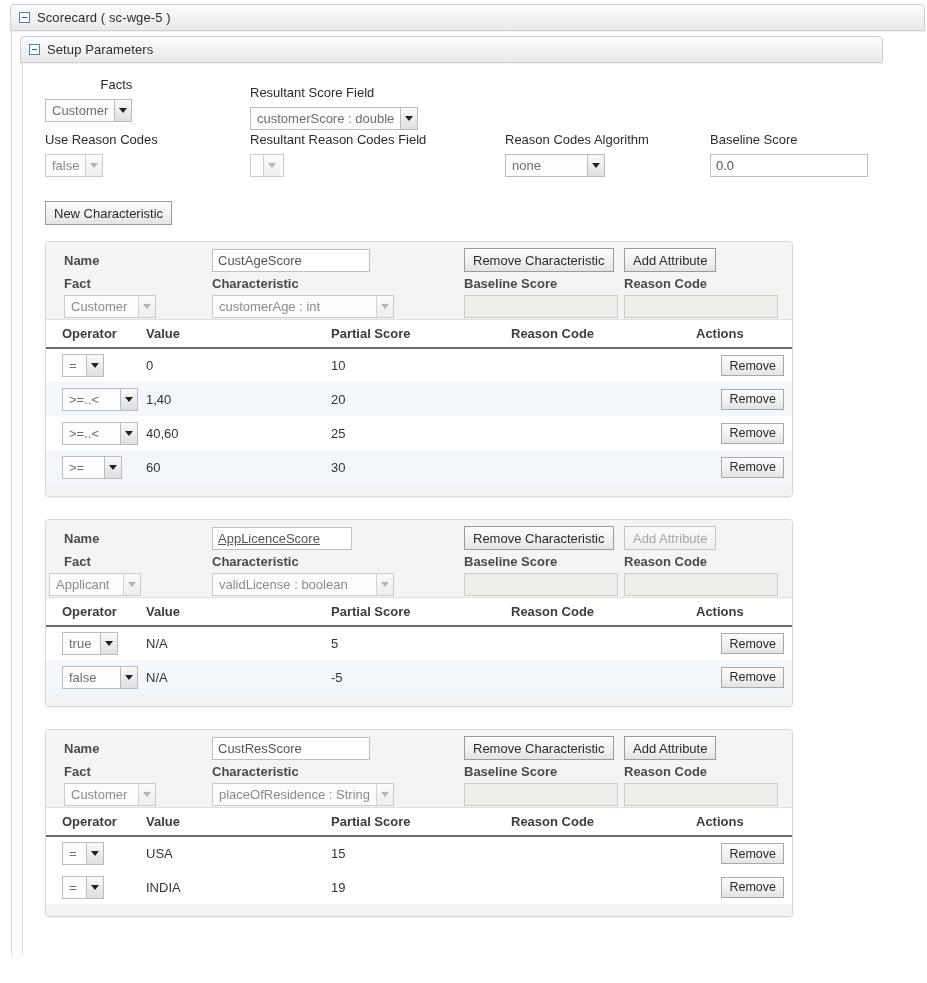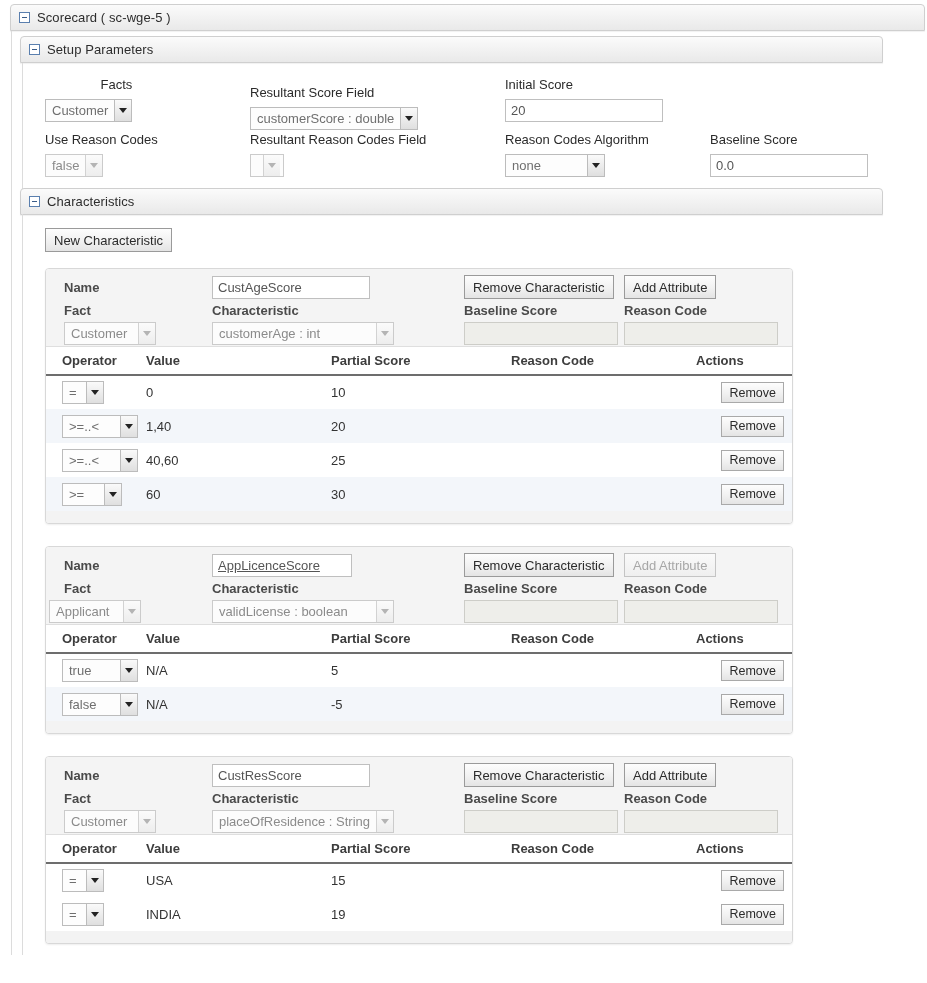--- a/index.html
+++ b/index.html
@@ -273,24 +273,20 @@
       <div class="field" style="left:205px; top:8px;">
         <div class="field-label">Resultant Score Field</div>
         <div class="select">
           <span class="sel-text">customerScore : double</span>
           <span class="sel-arrow">
               <span class="tri"></span>
             </span>
         </div>
       </div>
 
-      <div class="field" style="left:460px; top:0px;">
-        <div class="field-label">Initial Score</div>
-        <input class="textbox" style="width: 158px;" value="20">
-      </div>
 
       <div class="field" style="left:0px; top:55px;">
         <div class="field-label">Use Reason Codes</div>
         <div class="select disabled">
           <span class="sel-text">false</span>
           <span class="sel-arrow">
               <span class="tri"></span>
             </span>
         </div>
       </div>
@@ -318,24 +314,20 @@
       <div class="field" style="left:665px; top:55px;">
         <div class="field-label">Baseline Score</div>
         <input class="textbox" style="width: 158px;" value="0.0">
       </div>
 
     </div>
   </div>
 </div>
 
 <div class="char-panel">
-  <div class="panel-header level2">
-    <span class="collapse-icon"></span>
-    <span class="panel-title">Characteristics</span>
-  </div>
   <div class="char-body">
     <button class="btn" style="margin-bottom:16px;">New Characteristic</button>
     <div id="blocks-container">
         <div class="char-block">
           <div class="char-head">
             <div class="ch-cell" style="left:18px; top:11px;"><span class="ch-label">Name</span></div>
             <div class="ch-cell" style="left:166px; top:7px;">
               <input class="textbox" style="width: 158px;" value="CustAgeScore">
             </div>
             <div class="ch-cell" style="left:418px; top:6px;"><button class="btn">Remove Characteristic</button></div>
@@ -462,21 +454,21 @@
               <tr>
                 <th class="col-op">Operator</th>
                 <th class="col-val">Value</th>
                 <th class="col-ps">Partial Score</th>
                 <th class="col-rc">Reason Code</th>
                 <th class="col-act">Actions</th>
               </tr>
             </thead>
             <tbody>
               <tr class="odd">
-                <td class="col-op"><div class="select" style="width:76px;">
+                <td class="col-op"><div class="select" style="width:56px;">
                     <span class="sel-text" style="flex:1;">true</span>
                     <span class="sel-arrow">
                       <span class="tri"></span>
                     </span>
                   </div></td>
                 <td class="col-val">N/A</td>
                 <td class="col-ps">5</td>
                 <td class="col-rc"></td>
                 <td class="col-act"><button class="btn small">Remove</button></td>
               </tr>

